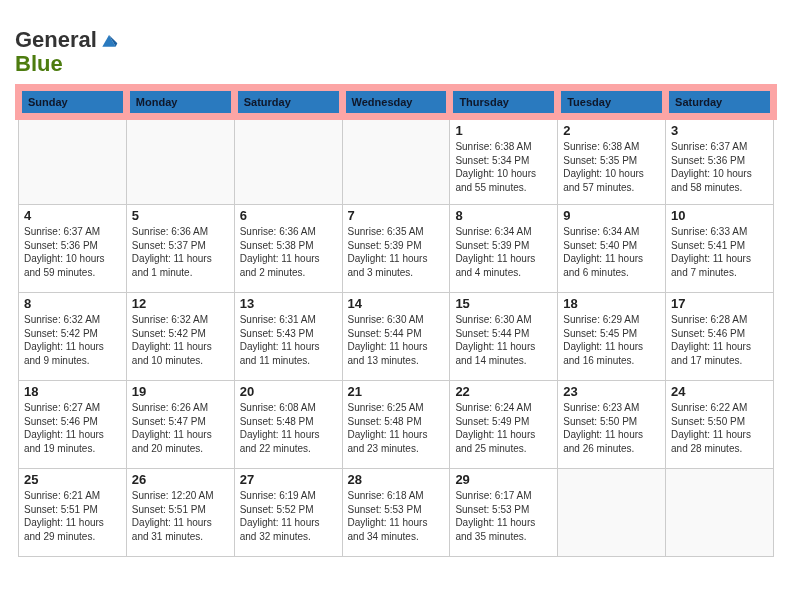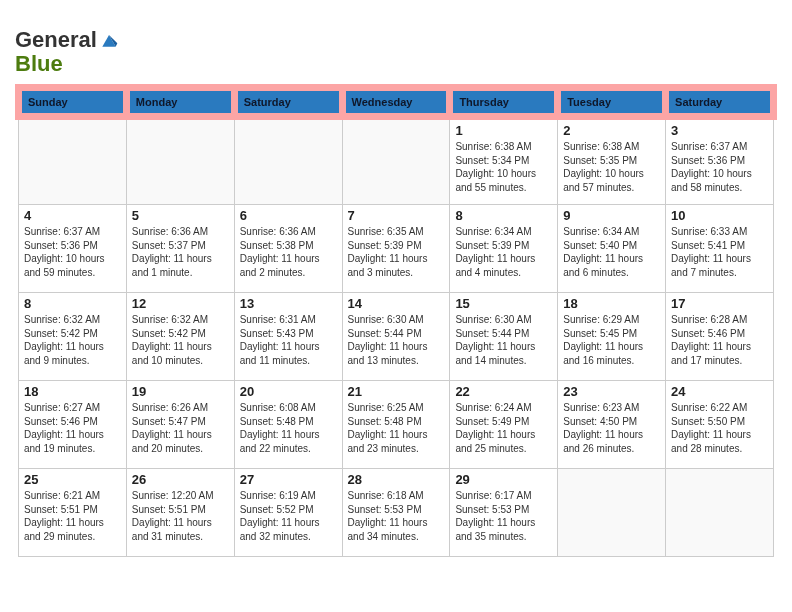--- a/index.html
+++ b/index.html
@@ -257,21 +257,21 @@
           </td>
           <td>
             <span class="day-number">22</span>
             <div class="day-info">Sunrise: 6:24 AM
 Sunset: 5:49 PM
 Daylight: 11 hours and 25 minutes.</div>
           </td>
           <td>
             <span class="day-number">23</span>
             <div class="day-info">Sunrise: 6:23 AM
-Sunset: 4:50 PM
+Sunset: 5:50 PM
 Daylight: 11 hours and 26 minutes.</div>
           </td>
           <td>
             <span class="day-number">24</span>
             <div class="day-info">Sunrise: 6:22 AM
 Sunset: 5:50 PM
 Daylight: 11 hours and 28 minutes.</div>
           </td>
         </tr>
         <tr>

